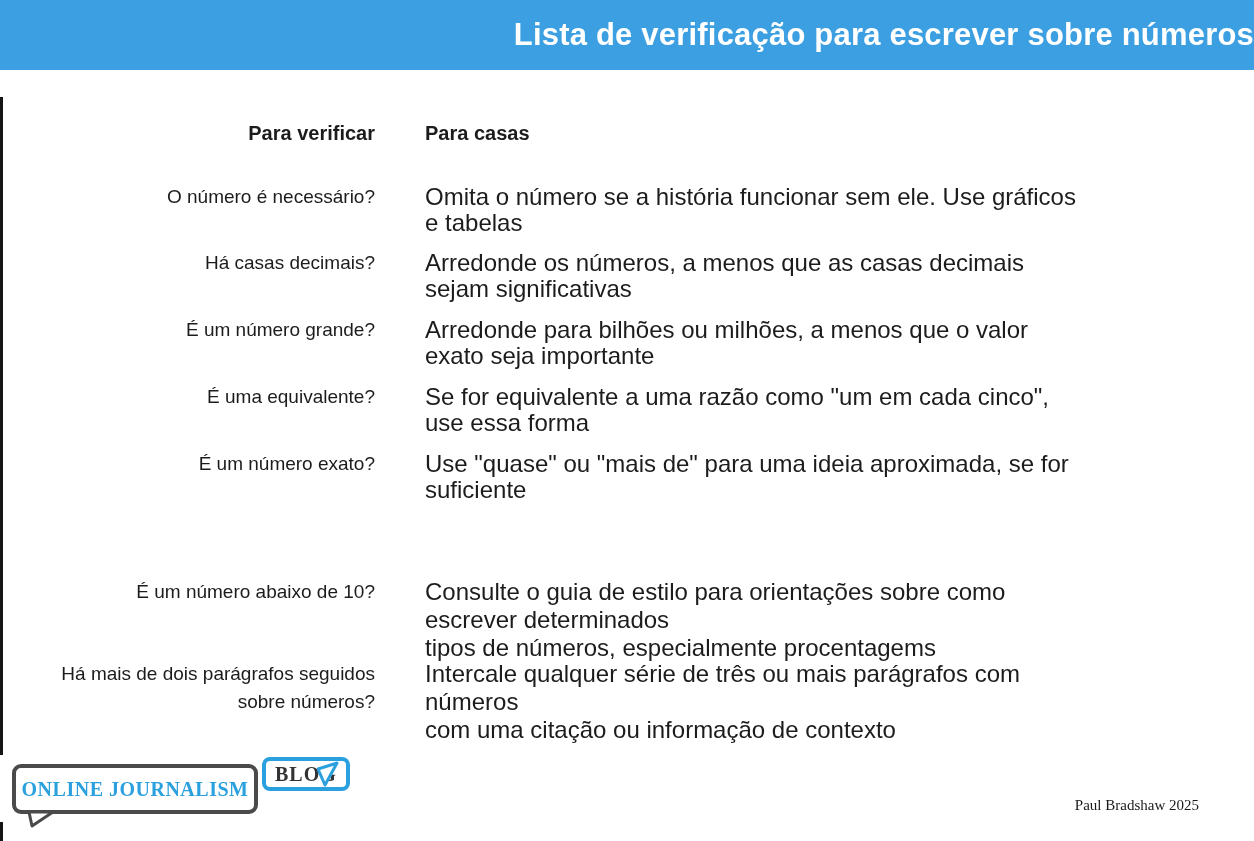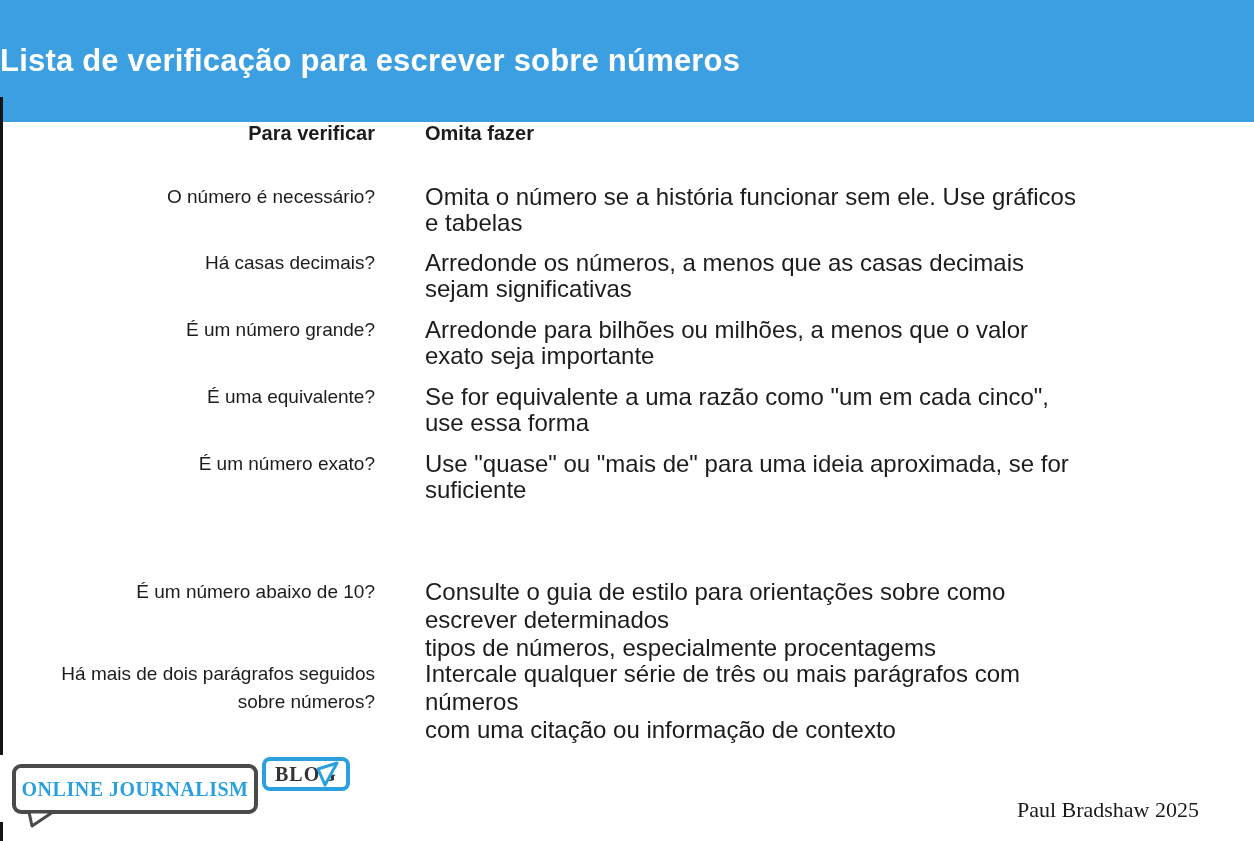--- a/index.html
+++ b/index.html
@@ -12,25 +12,25 @@
     overflow: hidden;
     font-family: "Liberation Sans", sans-serif;
     color: #1c1c1c;
   }
 
   
   .header-bar {
     position: absolute;
     left: 0; top: 0;
     width: 100%;
-    height: 122px;
+    height: 70px;
     background: #3c9fe1;
     display: flex;
     align-items: center;
-    justify-content: flex-start;
+    justify-content: flex-end;
   }
   .header-title {
     color: #ffffff;
     font-size: 31px;
     font-weight: bold;
     letter-spacing: 0.2px;
   }
 
   
   .edge-line {
@@ -115,39 +115,39 @@
     letter-spacing: 1px;
   }
   .logo-blog-tail { position: absolute; left: 305px; top: 4px; }
 
   
   .credit {
     position: absolute;
     right: 55px;
     top: 797px;
     font-family: "Liberation Serif", serif;
-    font-size: 22px;
+    font-size: 15px;
     color: #1a1a1a;
   }
 </style>
 </head>
 <body>
 
 <div class="page">
 
   <div class="header-bar">
     <div class="header-title">Lista de verificação para escrever sobre números</div>
   </div>
 
   <div class="edge-line seg-a"></div>
   <div class="edge-line seg-b"></div>
 
   <div class="row header-row" style="top:120px">
     <div class="cell-left">Para verificar</div>
-    <div class="cell-right">Omita fazer</div>
+    <div class="cell-right">Para casas</div>
   </div>
 
   <div class="row" style="top:184px">
     <div class="cell-left">O número é necessário?</div>
     <div class="cell-right">Omita o número se a história funcionar sem ele. Use gráficos e tabelas</div>
   </div>
 
   <div class="row" style="top:250px">
     <div class="cell-left">Há casas decimais?</div>
     <div class="cell-right">Arredonde os números, a menos que as casas decimais sejam significativas</div>

